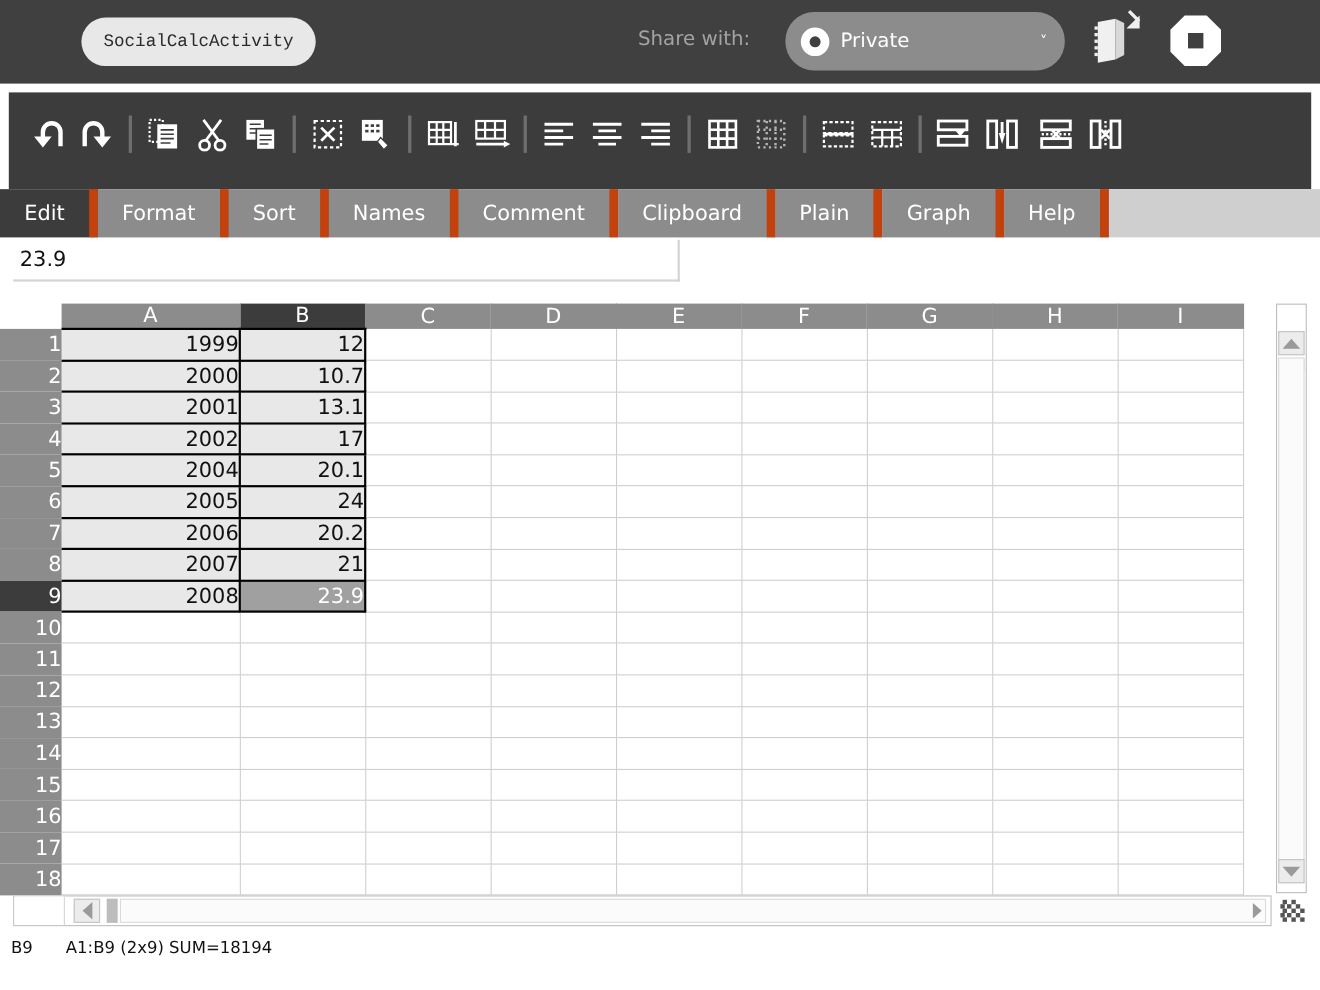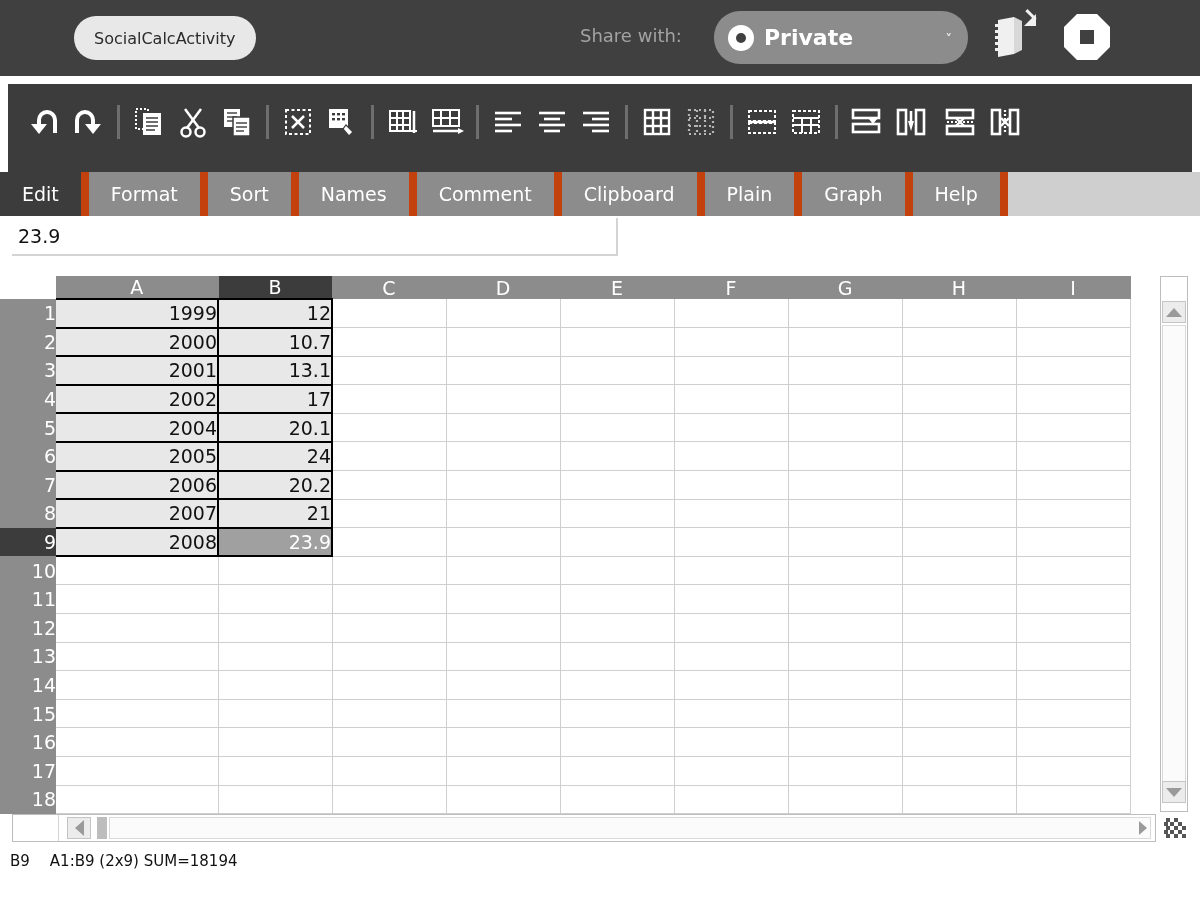--- a/index.html
+++ b/index.html
@@ -17,21 +17,21 @@
     width: 1200px; height: 76px;
     background: #404040;
     display: flex; align-items: center;
   }
   .activity-pill {
     margin-left: 74px;
     height: 44px; padding: 0 20px;
     background: #e8e8e8; color: #2b2b2b;
     border-radius: 22px;
     display: flex; align-items: center; justify-content: center;
-    font-size: 16px; white-space: nowrap;
+    font-size: 16px; white-space: nowrap; font-family: Liberation Mono, monospace;
   }
   .share-label {
     position: absolute; left: 580px; top: 25px;
     color: #a3a3a3; font-size: 18px;
   }
   .share-combo {
     position: absolute; left: 714px; top: 11px;
     width: 254px; height: 53px;
     background: #8c8c8c; border-radius: 26px;
     display: flex; align-items: center;
@@ -39,21 +39,21 @@
   .share-radio {
     width: 26px; height: 26px; border-radius: 50%;
     background: #ffffff; margin-left: 14px;
     position: relative; flex: none;
   }
   .share-radio::after {
     content: ""; position: absolute;
     left: 8px; top: 8px; width: 10px; height: 10px;
     border-radius: 50%; background: #404040;
   }
-  .share-text { color: #ffffff; font-size: 22px; margin-left: 10px; font-weight: bold; }
+  .share-text { color: #ffffff; font-size: 18px; margin-left: 10px; }
   .share-chevron {
     position: absolute; right: 16px; top: 50%;
     transform: translateY(-50%);
     color: #ffffff; font-size: 13px; line-height: 1;
   }
   .top-icon { position: absolute; top: 8px; }
   .icon-keep { left: 984px; width: 58px; height: 58px; }
   .icon-stop { left: 1058px; width: 58px; height: 58px; }
 
   
@@ -255,21 +255,21 @@
   }
 
   
   .statusbar {
     position: absolute; left: 0; top: 846px;
     width: 1200px; height: 30px;
     display: flex; align-items: center;
     font-size: 15px; color: #111111;
     padding-left: 10px;
   }
-  .status-cellref { margin-right: 20px; }
+  .status-cellref { margin-right: 30px; }
 </style>
 </head>
 <body>
 
 <div class="sugar-toolbar">
   <div class="activity-pill">
     <span>SocialCalcActivity</span>
   </div>
 
   <div class="share-label">Share with:</div>

